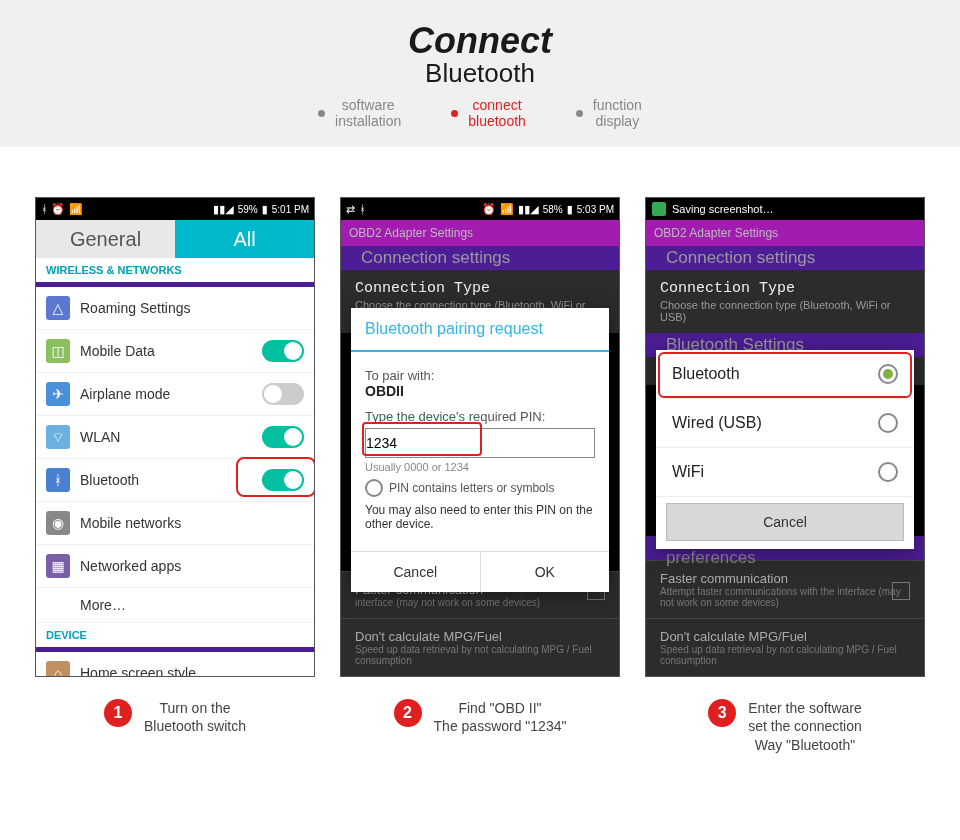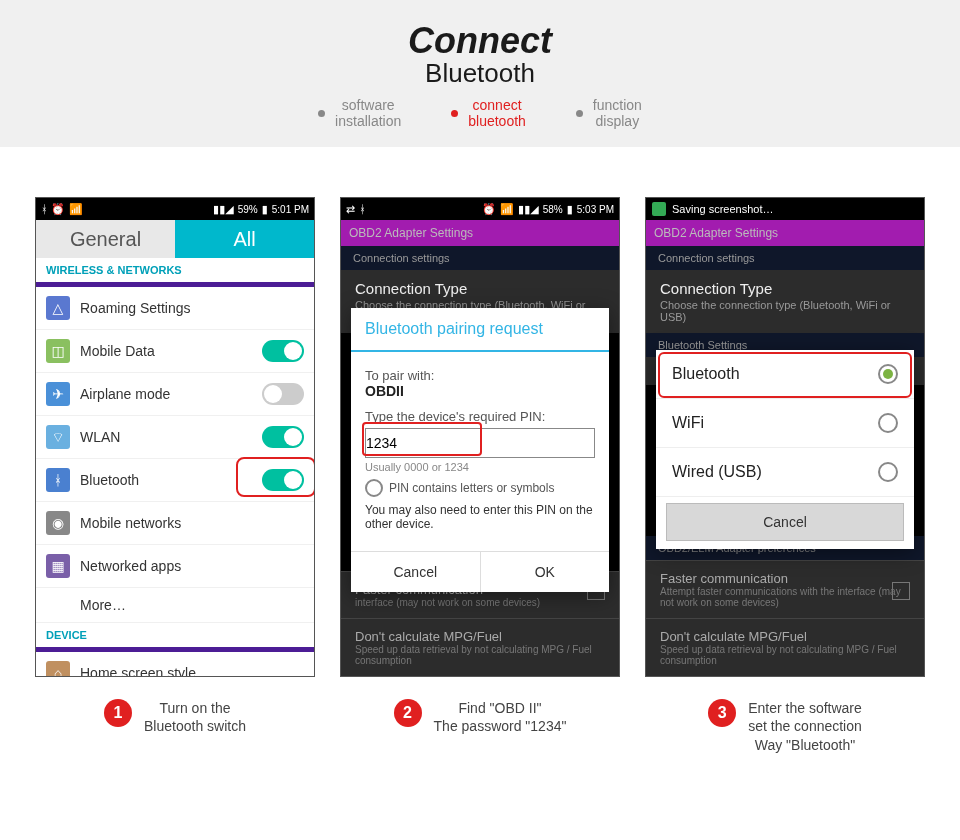--- a/index.html
+++ b/index.html
@@ -39,23 +39,23 @@
   .toggle { width: 42px; height: 22px; border-radius: 11px; position: relative; }
   .toggle.on { background: #00c0a0; }
   .toggle.off { background: #ccc; }
   .toggle::after { content: ""; position: absolute; width: 18px; height: 18px; border-radius: 50%; background: #fff; top: 2px; }
   .toggle.on::after { right: 2px; }
   .toggle.off::after { left: 2px; }
   .highlight-red { position: absolute; border: 2px solid #e02020; border-radius: 8px; pointer-events: none; }
 
   
   .dark-header { height: 26px; background: #a21caf; color: #bbb; font-size: 12px; display: flex; align-items: center; padding: 0 8px; }
-  .dark-subheader { height: 24px; background: #0f172a; color: #999; font-size: 11px; display: flex; align-items: center; padding: 0 12px; }
+  .dark-subheader { height: 24px; background: #4c1d95; color: #999; font-size: 17px; display: flex; align-items: center; padding: 0 20px; }
   .dark-block { background: #2c2c2c; padding: 10px 14px; color: #ddd; }
-  .dark-block-title { font-size: 15px; color: #eee; }
+  .dark-block-title { font-size: 15px; color: #eee; font-family: Liberation Mono, monospace; }
   .dark-block-sub { font-size: 11px; color: #999; margin-top: 2px; }
 
   
   .dialog { position: absolute; left: 10px; right: 10px; background: #fff; box-shadow: 0 4px 20px rgba(0,0,0,0.4); }
   .dlg2 { top: 110px; }
   .dlg-header { padding: 12px 14px; font-size: 16px; color: #33b5e5; border-bottom: 2px solid #33b5e5; }
   .dlg-body { padding: 10px 14px; font-size: 13px; color: #333; }
   .dlg-body .lbl { font-size: 13px; color: #555; margin-top: 6px; }
   .dlg-body .val { font-size: 14px; font-weight: bold; color: #222; }
   .dlg-input { width: 100%; border: 1px solid #888; padding: 6px 0; font-size: 14px; margin-top: 4px; }
@@ -300,25 +300,25 @@
 
       <div class="dialog dlg3">
         <div style="position:relative">
           <div class="radio-row">
             <span>Bluetooth</span>
             <div class="radio selected"></div>
           </div>
           <div class="highlight-red3" style="left:2px; right:2px; top:2px; height:46px"></div>
         </div>
         <div class="radio-row">
+          <span>Wired (USB)</span>
+          <div class="radio"></div>
+        </div>
+        <div class="radio-row">
           <span>WiFi</span>
-          <div class="radio"></div>
-        </div>
-        <div class="radio-row">
-          <span>Wired (USB)</span>
           <div class="radio"></div>
         </div>
         <div class="dlg3-cancel">Cancel</div>
       </div>
     </div>
     <div class="caption-row">
       <div class="cap-num">3</div>
       <div class="cap-text">
         <span>Enter the software</span><br>
         <span>set the connection</span><br>

